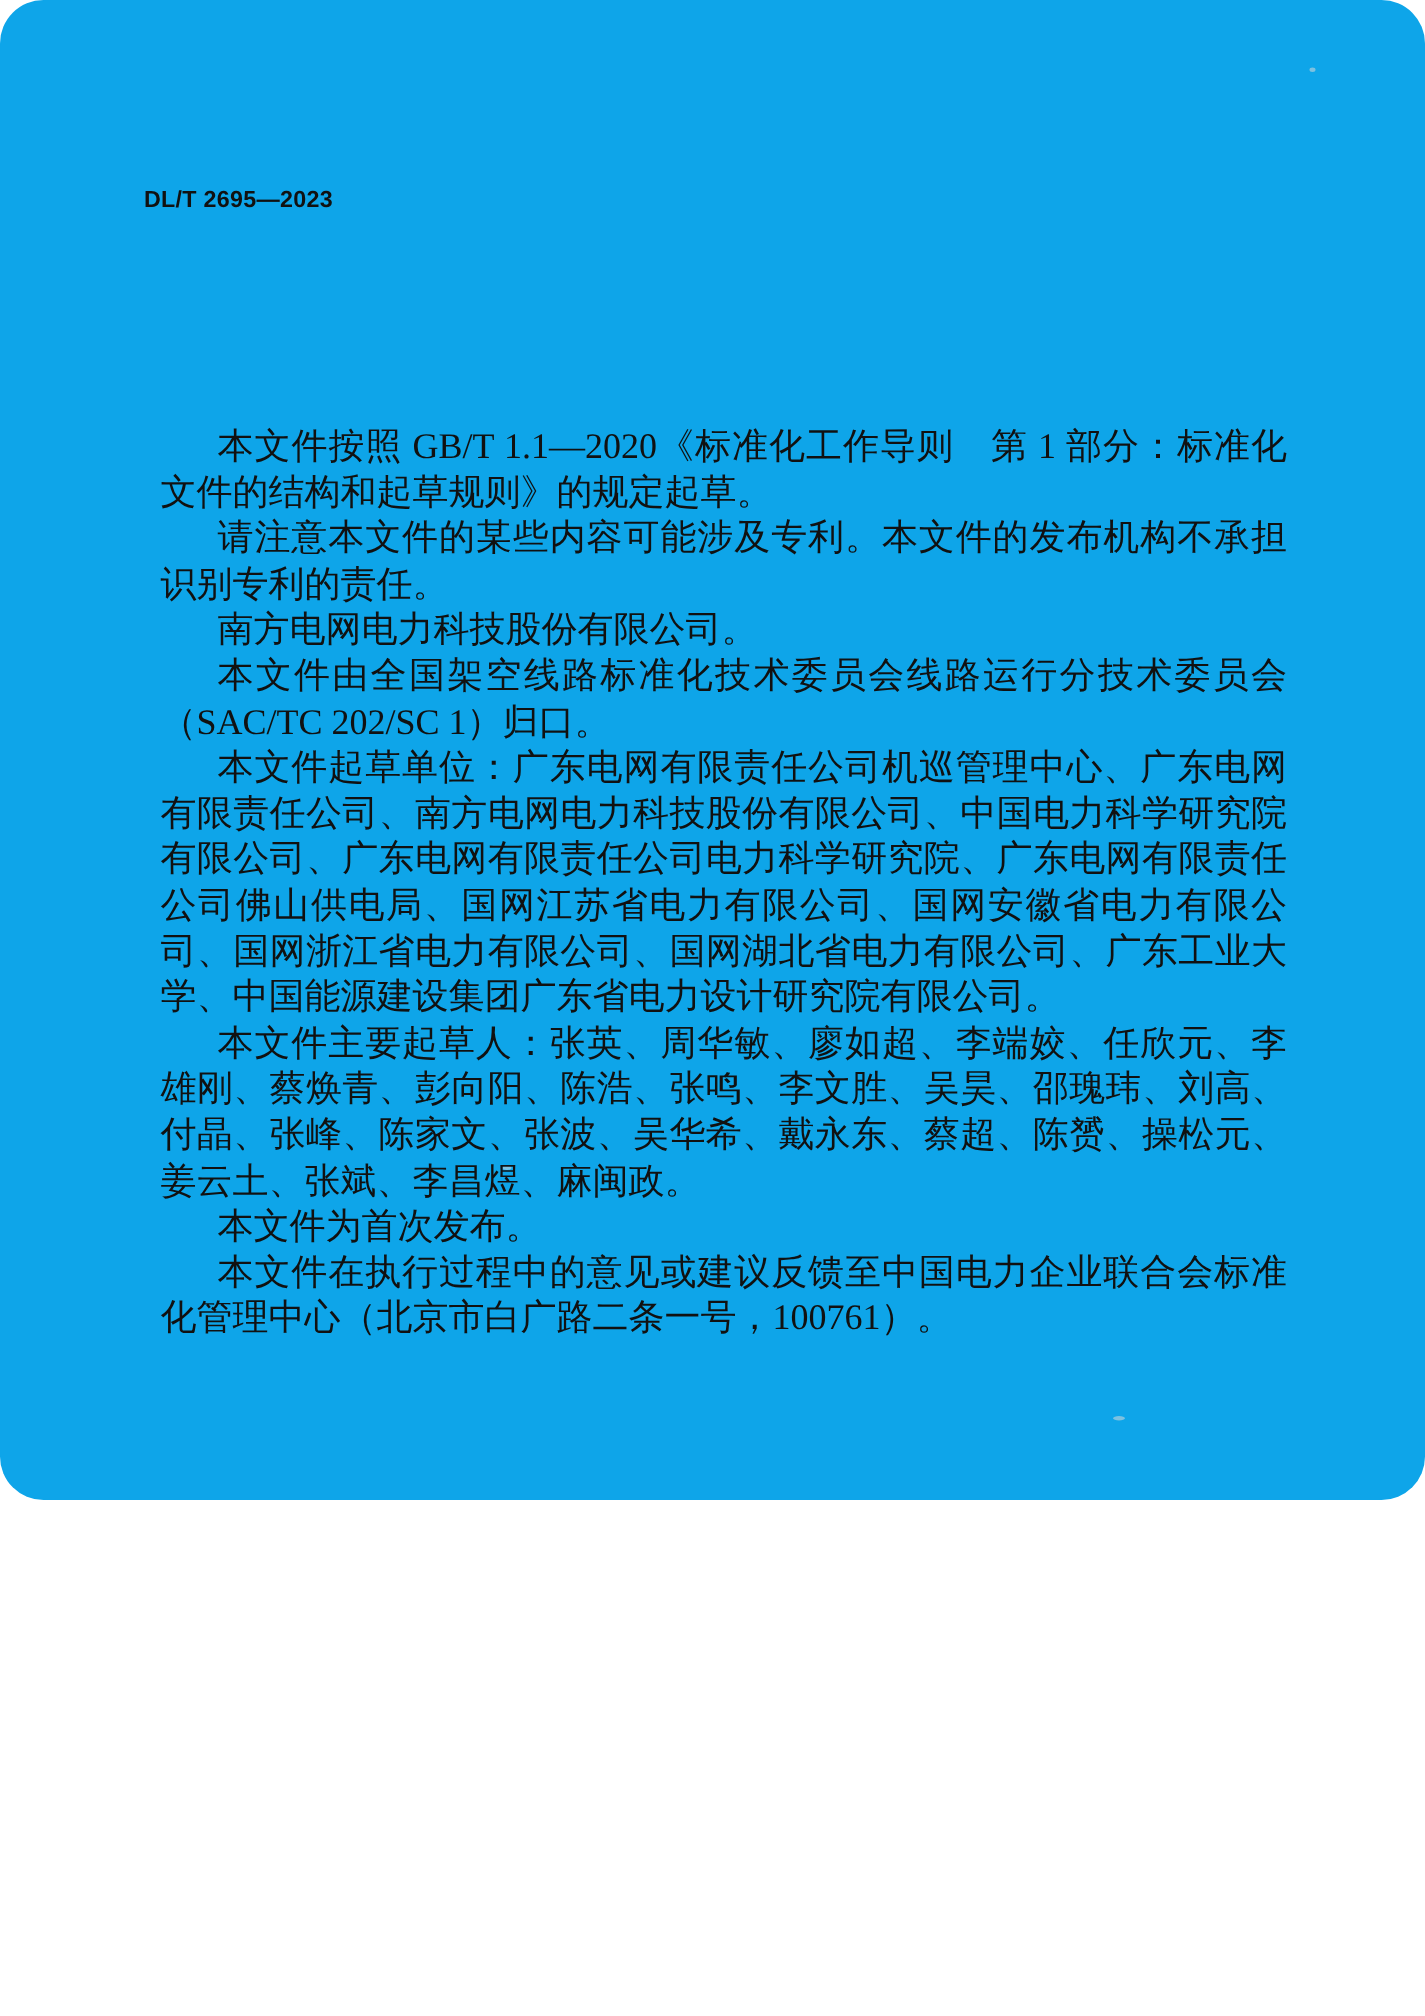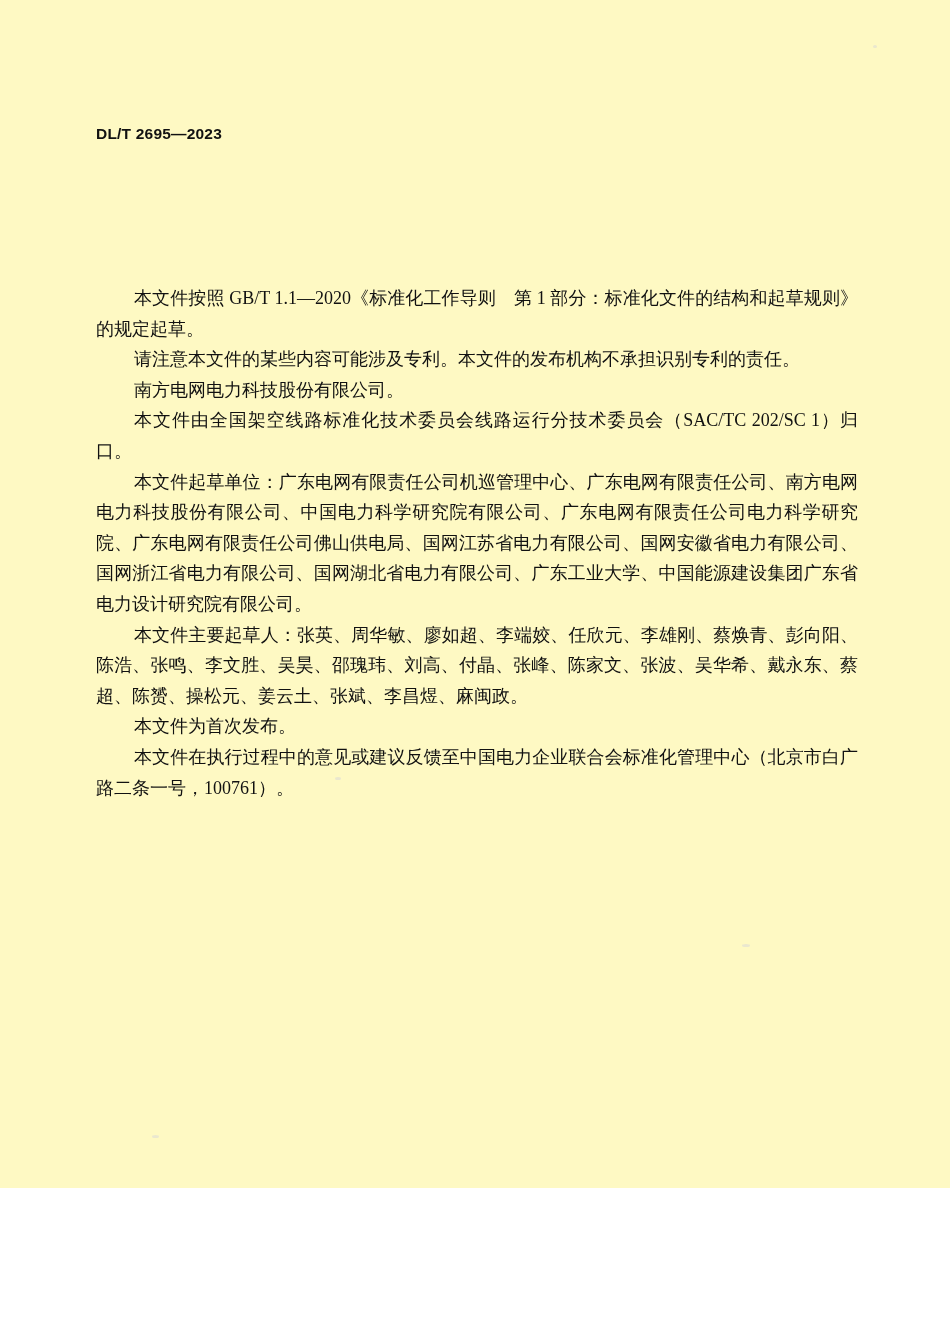--- a/index.html
+++ b/index.html
@@ -3,26 +3,27 @@
 <meta charset="utf-8">
 <style>
   html, body {
     margin: 0;
     padding: 0;
     background: #ffffff;
   }
   .page {
     position: relative;
     width: 950px;
-    height: 1188px;
-    background: #fef9c3;
+    height: 1000px;
+    background: #0ea5e9;
     margin: 0 auto;
     overflow: hidden;
     font-family: "Liberation Serif", "DejaVu Serif", serif;
     color: #0d0d0d;
+    border-radius: 29px;
   }
 
   
   .running-header {
     position: absolute;
     left: 96px;
     top: 125px;
     font-family: "Liberation Sans", sans-serif;
     font-size: 15.5px;
     font-weight: bold;
@@ -50,26 +51,26 @@
   }
 
   
   .body-block {
     position: absolute;
     left: 96px;
     top: 283px;
     width: 762px;
   }
   .para {
-    font-size: 18px;
+    font-size: 24px;
     line-height: 30.6px;
     text-align: justify;
     text-align-last: left;
     text-justify: inter-ideograph;
-    margin: 0 0 0 0;
+    margin: 0 0 0 11px;
     color: #111111;
     font-family: "Liberation Serif", "DejaVu Serif", serif;
   }
   .para.indent {
     text-indent: 38px;
   }
 
   
   .folio {
     position: absolute;

